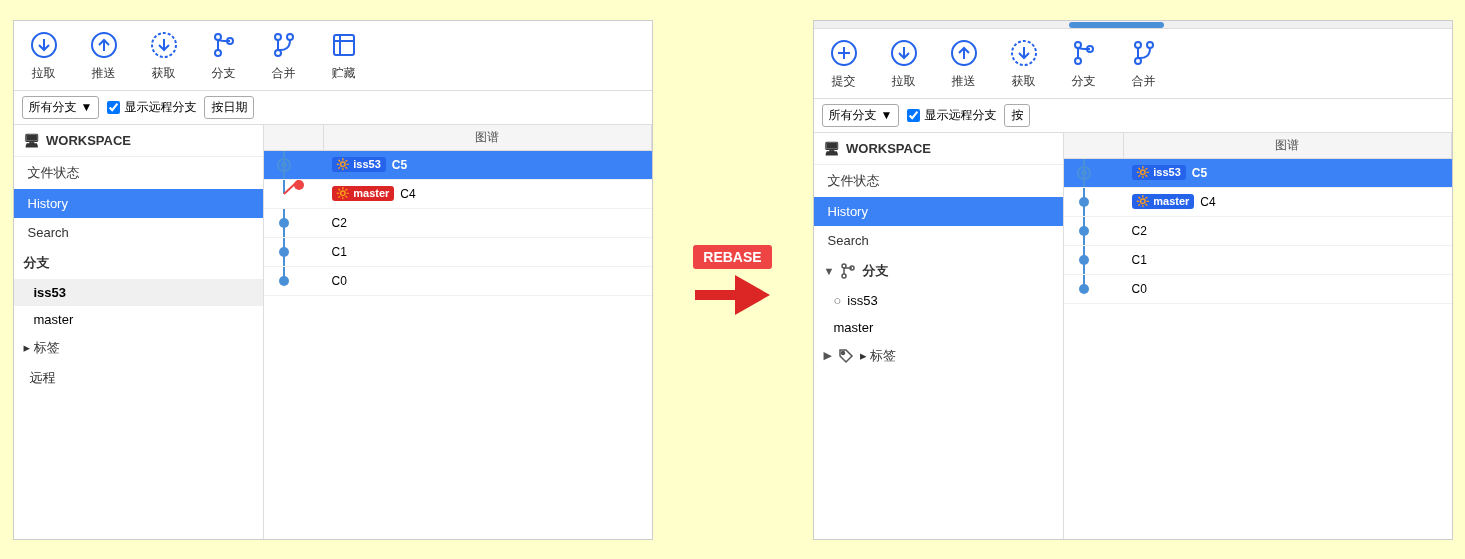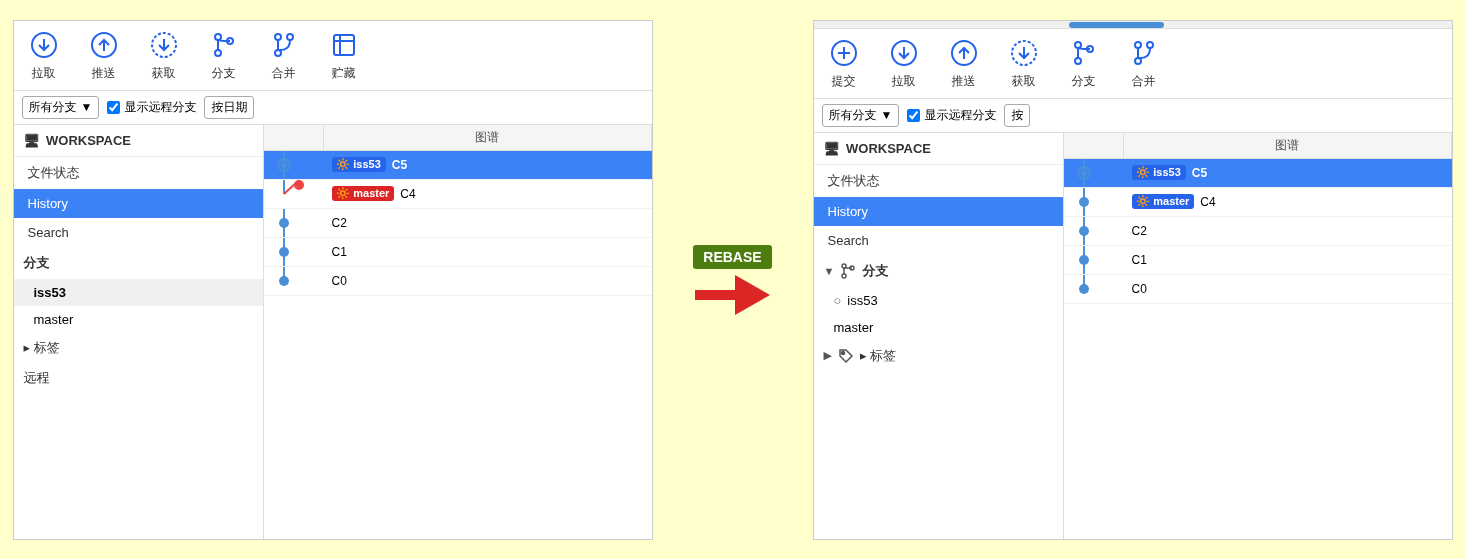--- a/index.html
+++ b/index.html
@@ -174,21 +174,21 @@
       padding: 6px 10px;
       font-size: 13px;
       color: #333;
       display: flex;
       align-items: center;
       gap: 6px;
       cursor: pointer;
     }
 
     .sidebar-remote {
-      padding: 6px 10px;
+      padding: 6px 16px;
       font-size: 13px;
       color: #333;
     }
 
     
     .graph-area {
       flex: 1;
       overflow: auto;
     }
 
@@ -263,21 +263,21 @@
     }
 
     .rebase-arrow {
       display: flex;
       flex-direction: column;
       align-items: center;
       gap: 6px;
     }
 
     .rebase-label {
-      background: #4d7c0f;
+      background: #ef4444;
       color: #fff;
       font-weight: bold;
       font-size: 14px;
       padding: 4px 10px;
       border-radius: 3px;
     }
 
     
     .panel::-webkit-scrollbar { width: 6px; }
     .panel::-webkit-scrollbar-thumb { background: #bbb; border-radius: 3px; }

